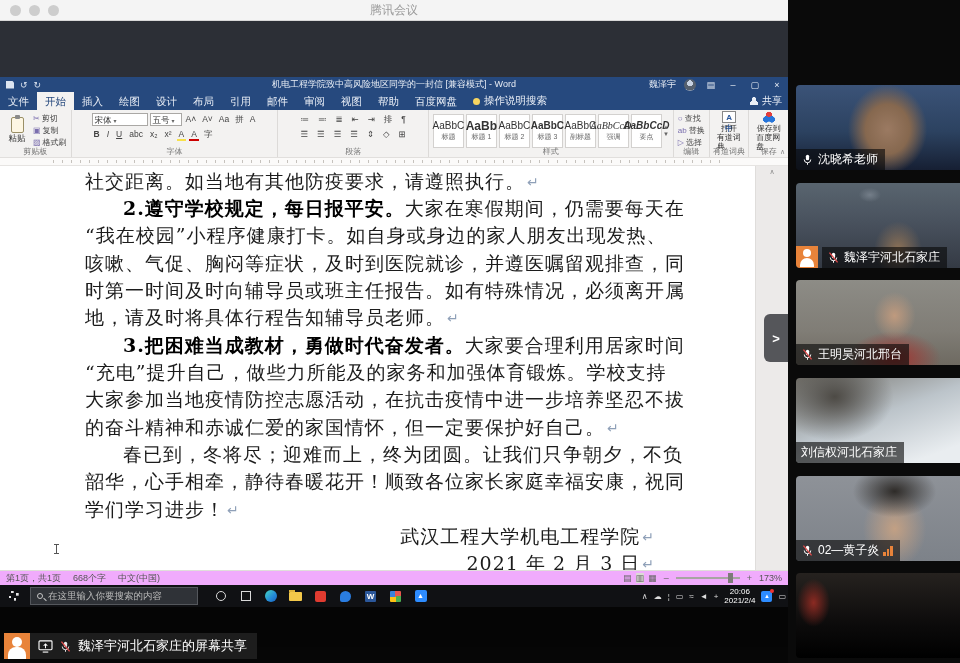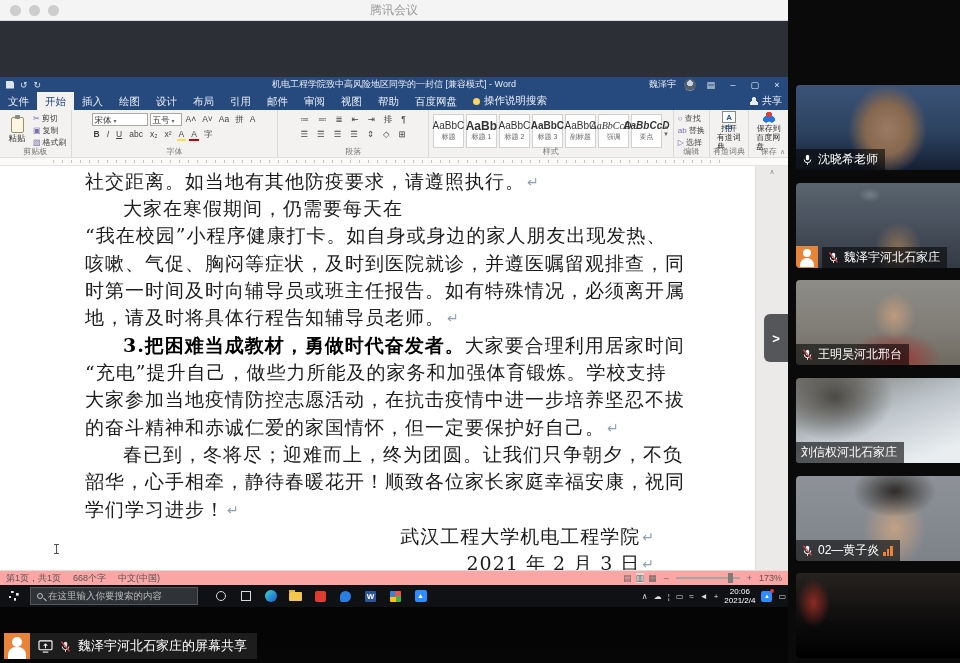--- a/index.html
+++ b/index.html
@@ -96,21 +96,21 @@
   .dline.ind { padding-left:123px; }
   .dline.right { justify-content:flex-end; }
   .pmark { font-size:14px; color:#8fa0b8; margin-left:2px; font-family:"DejaVu Sans",sans-serif; }
   #scrollcol { position:absolute; right:0; top:0; bottom:0; width:33px; background:#eceae9; border-left:1px solid #dfdddb; }
   #scrollcol .up { display:block; text-align:center; font-size:7px; color:#888; padding-top:2px; }
   .ibeam { position:absolute; left:56px; top:378px; width:1px; height:10px; background:#555; }
   .ibeam::before, .ibeam::after { content:""; position:absolute; left:-2px; width:5px; height:1px; background:#555; }
   .ibeam::after { bottom:0; }
 
   
-  #wstatus { position:absolute; left:0; top:493px; width:100%; height:15px; background:#fca5a5;
+  #wstatus { position:absolute; left:0; top:493px; width:100%; height:15px; background:#f0abfc;
     border-top:1px solid #e0deda; font-size:9px; color:#555; display:flex; align-items:center; }
   #wstatus .left { display:flex; gap:12px; margin-left:6px; }
   #wstatus .right { position:absolute; right:6px; display:flex; gap:7px; align-items:center; }
   .viewic { font-size:9px; color:#666; }
   .viewic.on { background:#dcdad7; }
   .ztrack { width:64px; height:2px; background:#a7a5a2; position:relative; }
   .zthumb { position:absolute; left:52px; top:-4px; width:5px; height:10px; background:#7d7b78; }
 
   
   #taskbar { position:absolute; left:0; top:564px; width:788px; height:22px; background:#101114;
@@ -433,20 +433,21 @@
 
       <div id="wdoc">
         <div id="dlines">
 
         <div class="dline">
             <span class="b"></span>
               <span>社交距离。如当地有其他防疫要求，请遵照执行。</span>
               <span class="pmark">↵</span>
           </div>
             <div class="dline ind">
+            <span class="b">2.遵守学校规定，每日报平安。</span>
               <span>大家在寒假期间，仍需要每天在</span>
               <span class="pmark"></span>
           </div>
             <div class="dline">
             <span class="b"></span>
               <span>“我在校园”小程序健康打卡。如自身或身边的家人朋友出现发热、</span>
               <span class="pmark"></span>
           </div>
             <div class="dline">
             <span class="b"></span>

